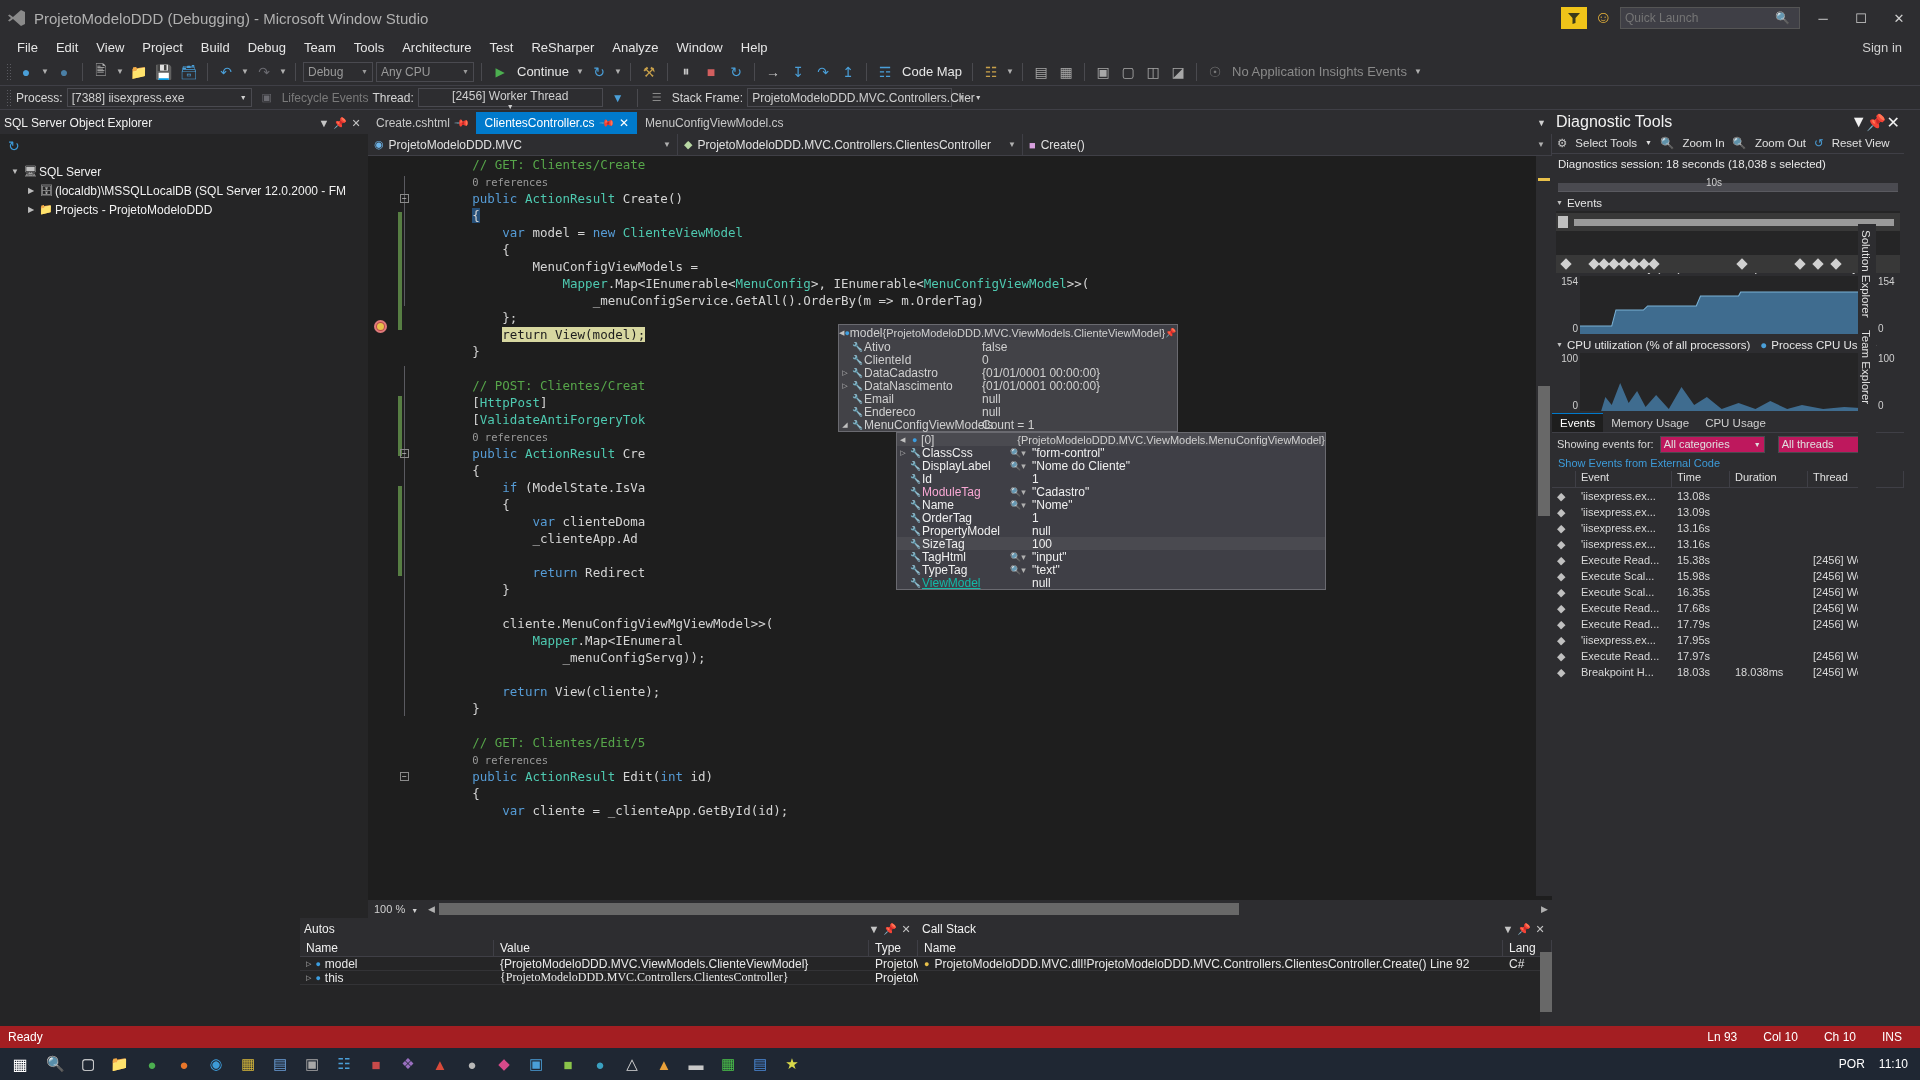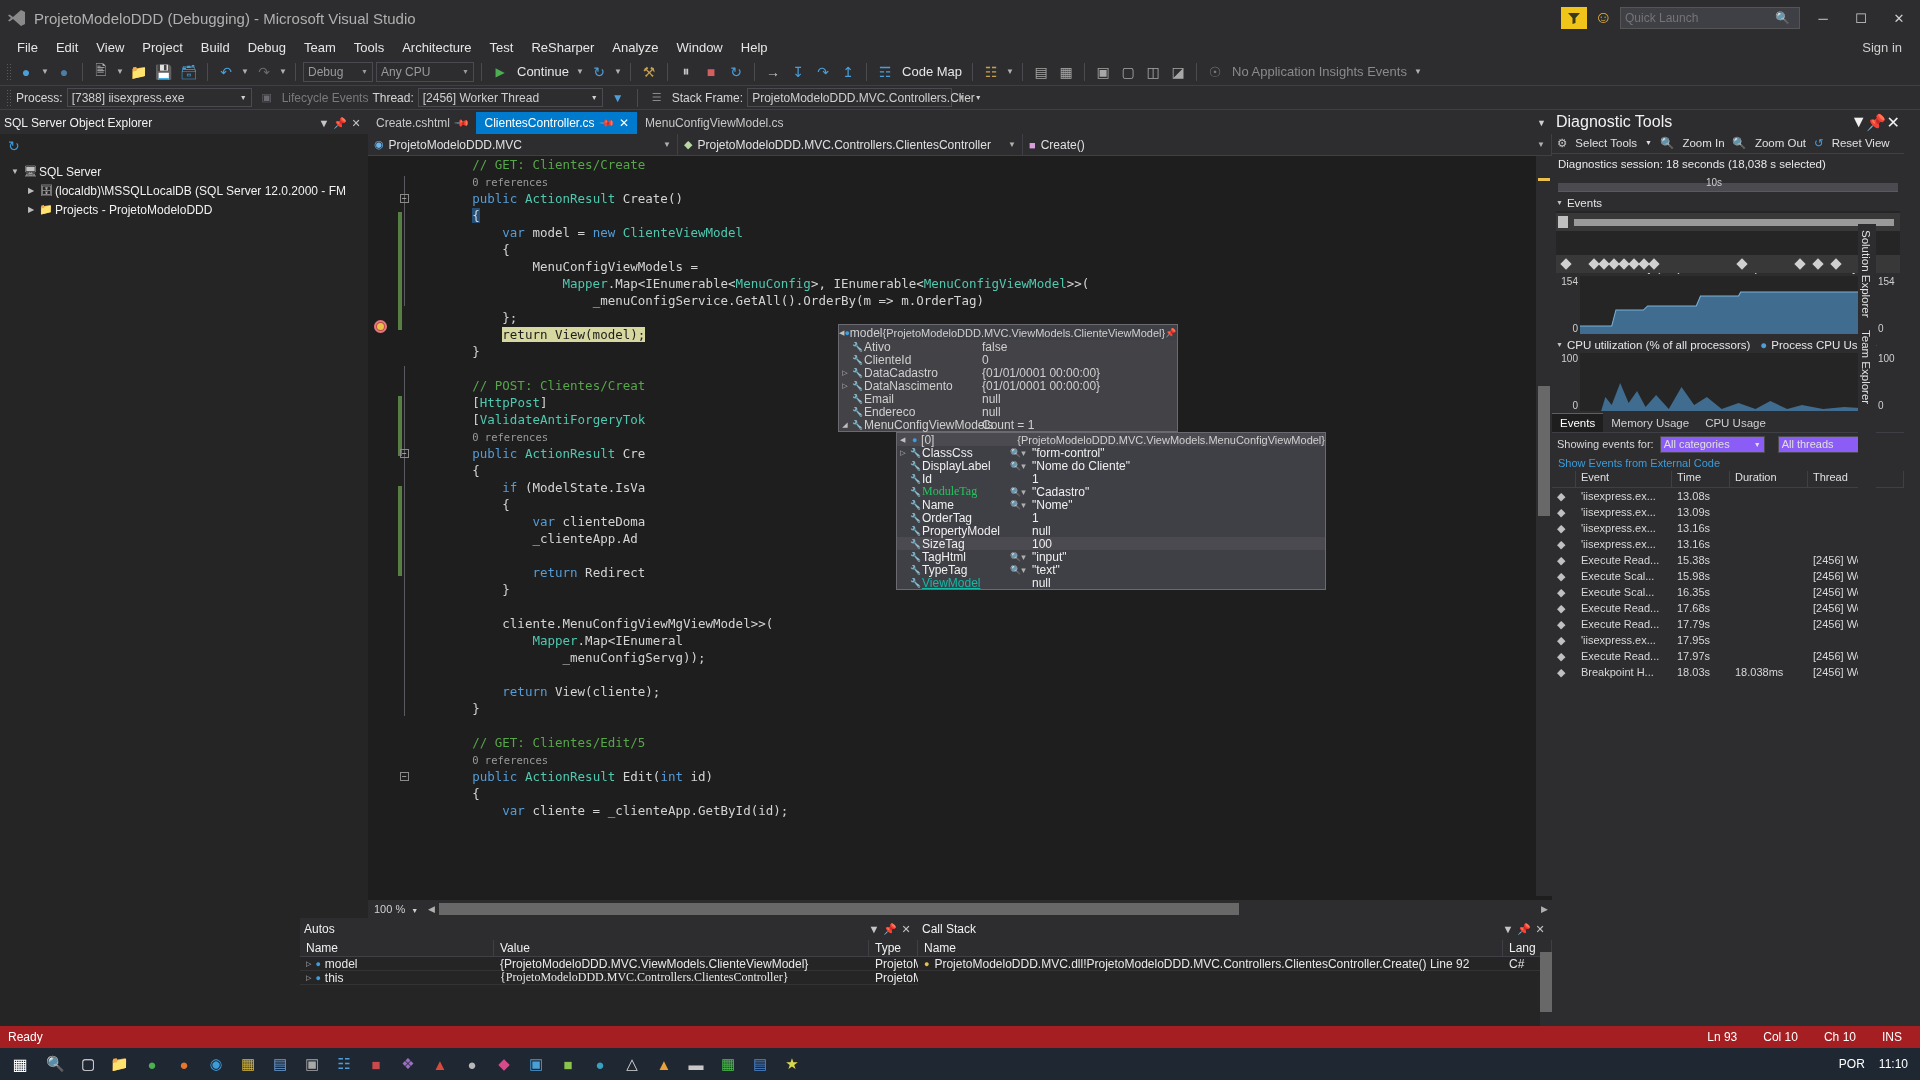--- a/index.html
+++ b/index.html
@@ -125,21 +125,21 @@
   .gs-head { display:flex; align-items:center; height:17px; font-size:11.5px; color:#e6e6e6; padding-left:4px; gap:4px;}
   .gs-caret { font-size:7px; color:#c0c0c0;}
   .gs-body { position:relative; background:#252526; margin:0 4px;}
   .lane { position:relative; height:18px; background:#383838; margin-bottom:2px;}
   .ev-diamond { position:absolute; width:8px; height:8px; background:#d0d0d0; transform:rotate(45deg); top:5px;}
 
   .diag-tabs { height:20px; display:flex; align-items:stretch; background:#2d2d30; border-bottom:1px solid #3f3f46;}
   .dtab { padding:0 8px; display:flex; align-items:center; font-size:11.5px; color:#d0d0d0;}
   .dtab.active { background:#1e1e1e; color:#fff; border-top:1px solid #007acc;}
   .filters { height:22px; display:flex; align-items:center; gap:6px; font-size:11px; color:#d8d8d8; padding:0 5px;}
-  .fcombo { border:1px solid #4a4a50; background:#8b5cf6; height:17px; display:flex; align-items:center; padding:0 3px; font-size:11px; color:#e0e0e0; justify-content:space-between;}
+  .fcombo { border:1px solid #4a4a50; background:#be185d; height:17px; display:flex; align-items:center; padding:0 3px; font-size:11px; color:#e0e0e0; justify-content:space-between;}
   .showext { font-size:11px; color:#3d9bd8; padding:2px 6px;}
   .evt-table { font-size:11px;}
   .evt-head { display:flex; height:17px; background:#2d2d30; color:#e0e0e0; border-bottom:1px solid #3f3f46;}
   .evt-head div { padding-left:5px; border-right:1px solid #3f3f46;}
   .evt-row { display:flex; height:16px; align-items:center; color:#d8d8d8;}
   .evt-row div { padding-left:5px; overflow:hidden; white-space:nowrap;}
 
   
   .autos { position:absolute; left:300px; top:806px; width:618px; height:232px; background:#252526;}
   .callstack { position:absolute; left:918px; top:806px; width:634px; height:232px; background:#252526;}
@@ -166,21 +166,21 @@
 <body>
 
 <div class="app">
 
   <div class="titlebar">
     <div class="vs-logo">
       <svg width="20" height="20" viewBox="0 0 20 20">
           <path d="M14 2 L18 4 L18 16 L14 18 L6 11 L2.5 13.5 L1 12.5 L4 10 L1 7.5 L2.5 6.5 L6 9 Z" fill="#8a8a8a"></path>
         </svg>
     </div>
-    <div class="title-text">ProjetoModeloDDD (Debugging) - Microsoft Visual Studio</div>
+    <div class="title-text">ProjetoModeloDDD (Debugging) - Microsoft Window Studio</div>
     <div class="title-right">
       <div class="badge-yellow">
         <svg width="12" height="11" viewBox="0 0 12 11">
             <path d="M0 0 H12 L7.5 5 V10 L4.5 11 V5 Z" fill="#3a3a1a"></path>
           </svg>
       </div>
       <div class="smiley">☺</div>
       <div class="ql-wrap">
         <input placeholder="Quick Launch" style="">
         <span class="ql-icon">🔍</span>
@@ -276,21 +276,21 @@
   <div class="dbgbar">
     <div class="tb-grip"></div>
     <span>Process:</span>
     <div class="dbg-combo" style="width:185px;">
       <span>[7388] iisexpress.exe</span>
       <span style="font-size:7px;">▼</span>
     </div>
     <div class="tb-ico" style="color:#6a6a70; font-size:11px;">▣</div>
     <span style="color:#7a7a7a;">Lifecycle Events</span>
     <span>Thread:</span>
-    <div class="dbg-combo" style="width:185px;">
+    <div class="dbg-combo" style="width:185px;flex-direction:column;">
       <span>[2456] Worker Thread</span>
       <span style="font-size:7px;">▼</span>
     </div>
     <div class="tb-ico" style="color:#4a9fd8; font-size:12px;">▼</div>
     <div class="tb-sep"></div>
     <div class="tb-ico" style="color:#8a8a8a; font-size:11px;">☰</div>
     <span>Stack Frame:</span>
     <div class="dbg-combo" style="width:205px;">
       <span>ProjetoModeloDDD.MVC.Controllers.Clier</span>
       <span style="font-size:7px;">▼</span>
@@ -457,21 +457,21 @@
               <div class="dt-row">
                 <span class="dt-exp"></span>
                 <span class="dt-ico wrench">🔧</span>
                 <span class="dt-name" style="width: 88px; color: rgb(240, 240, 240);">Id</span>
                 <span class="dt-mag" style="width: 22px;"></span>
                 <span class="dt-val" style="color: rgb(240, 240, 240);">1</span>
               </div>
               <div class="dt-row">
                 <span class="dt-exp"></span>
                 <span class="dt-ico wrench">🔧</span>
-                <span class="dt-name" style="width: 88px; color: #22c55e; font-family: Liberation Serif, serif;">ModuleTag</span>
+                <span class="dt-name" style="width: 88px; color: #f9a8d4;">ModuleTag</span>
                 <span class="dt-mag" style="width: 22px;">🔍▾</span>
                 <span class="dt-val" style="color: rgb(240, 240, 240);">"Cadastro"</span>
               </div>
               <div class="dt-row">
                 <span class="dt-exp"></span>
                 <span class="dt-ico wrench">🔧</span>
                 <span class="dt-name" style="width: 88px; color: rgb(240, 240, 240);">Name</span>
                 <span class="dt-mag" style="width: 22px;">🔍▾</span>
                 <span class="dt-val" style="color: rgb(240, 240, 240);">"Nome"</span>
               </div>

